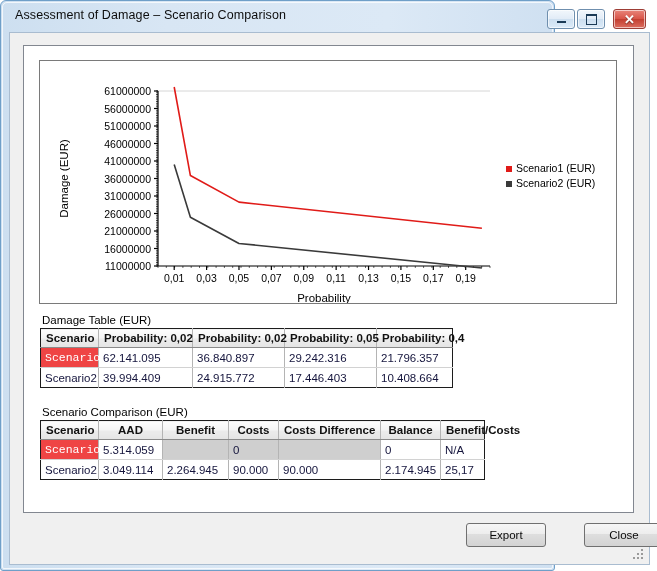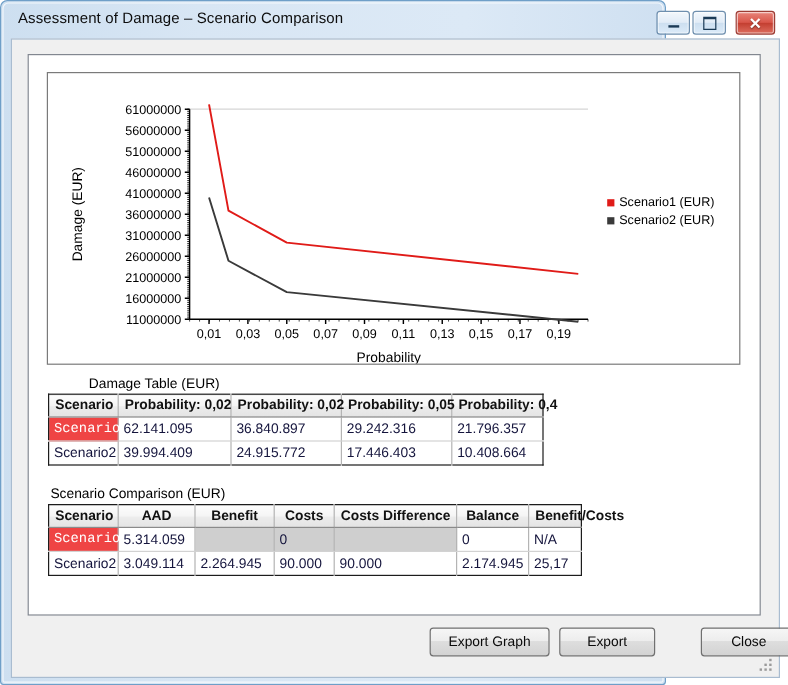--- a/index.html
+++ b/index.html
@@ -103,21 +103,21 @@
 
   #plot-svg { position: absolute; left: 0; top: 0; }
 
   
   .section-label {
     position: absolute;
     font-size: 11.5px;
     color: #000000;
     white-space: nowrap;
   }
-  #damage-label { left: 18px; top: 268px; margin-left: 32px; }
+  #damage-label { left: 18px; top: 268px; }
   #comparison-label { left: 18px; top: 360px; }
 
   
   .grid {
     position: absolute;
     border-collapse: collapse;
     border: 1px solid #1c1c1c;
     background: #ffffff;
     font-size: 11.5px;
     color: #1a1a2e;
@@ -493,21 +493,20 @@
             <td>90.000</td>
             <td>90.000</td>
             <td>2.174.945</td>
             <td>25,17</td>
           </tr>
         </tbody>
       </table>
 
     </div>
 
-    <button class="dlgbtn" id="btn-export-graph">Export Graph</button>
     <button class="dlgbtn" id="btn-export">Export</button>
     <button class="dlgbtn" id="btn-close-dlg">Close</button>
 
     <div id="grip">
       <i style="left:8px; top:0px;"></i>
       <i style="left:4px; top:4px;"></i>
         <i style="left:8px; top:4px;"></i>
       <i style="left:0px; top:8px;"></i>
         <i style="left:4px; top:8px;"></i>
         <i style="left:8px; top:8px;"></i>

